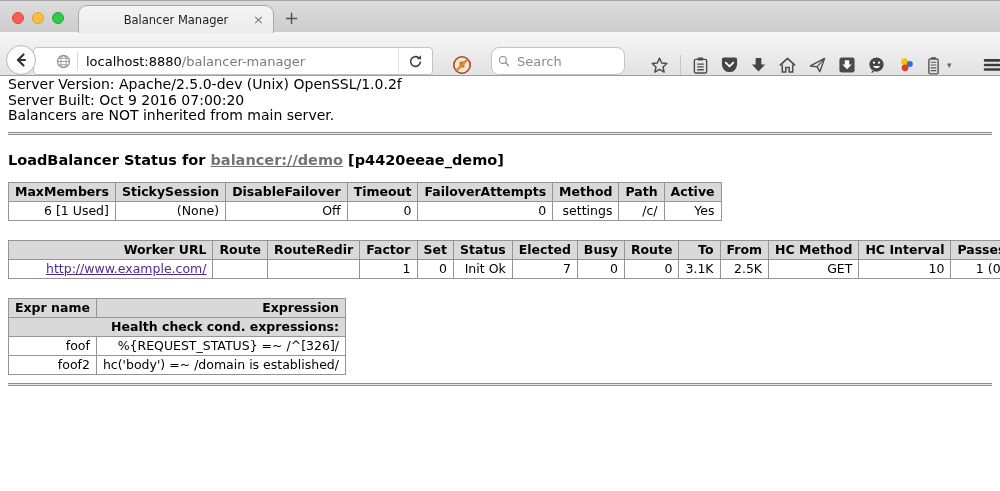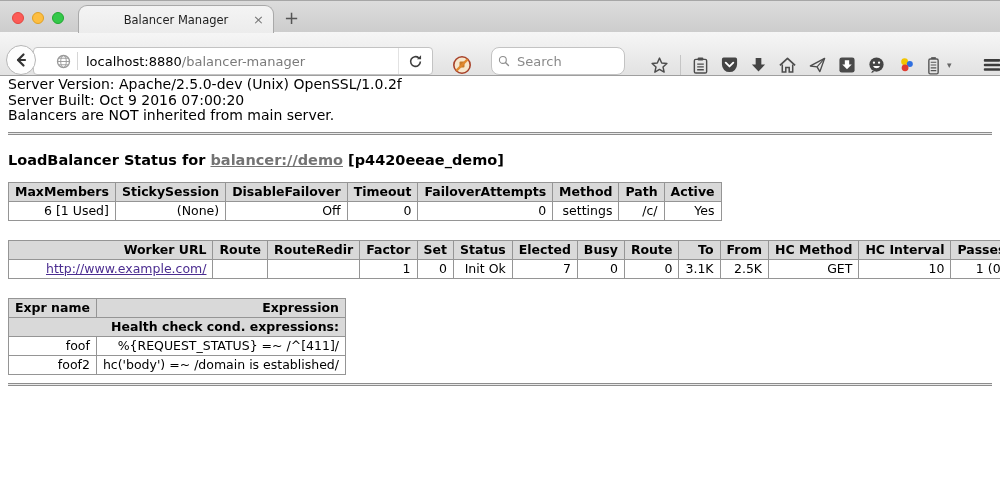--- a/index.html
+++ b/index.html
@@ -325,21 +325,21 @@
     <tbody>
         <tr>
       <th style="width:80px">Expr name</th>
       <th>Expression</th>
     </tr>
     <tr>
       <th colspan="2">Health check cond. expressions:</th>
     </tr>
     <tr>
       <td>foof</td>
-      <td class="left">%{REQUEST_STATUS} =~ /^[411]/</td>
+      <td class="left">%{REQUEST_STATUS} =~ /^[326]/</td>
     </tr>
     <tr>
       <td>foof2</td>
       <td class="left">hc('body') =~ /domain is established/</td>
     </tr>
   </tbody>
     </table>
 
   <hr class="rule">
 </div>

